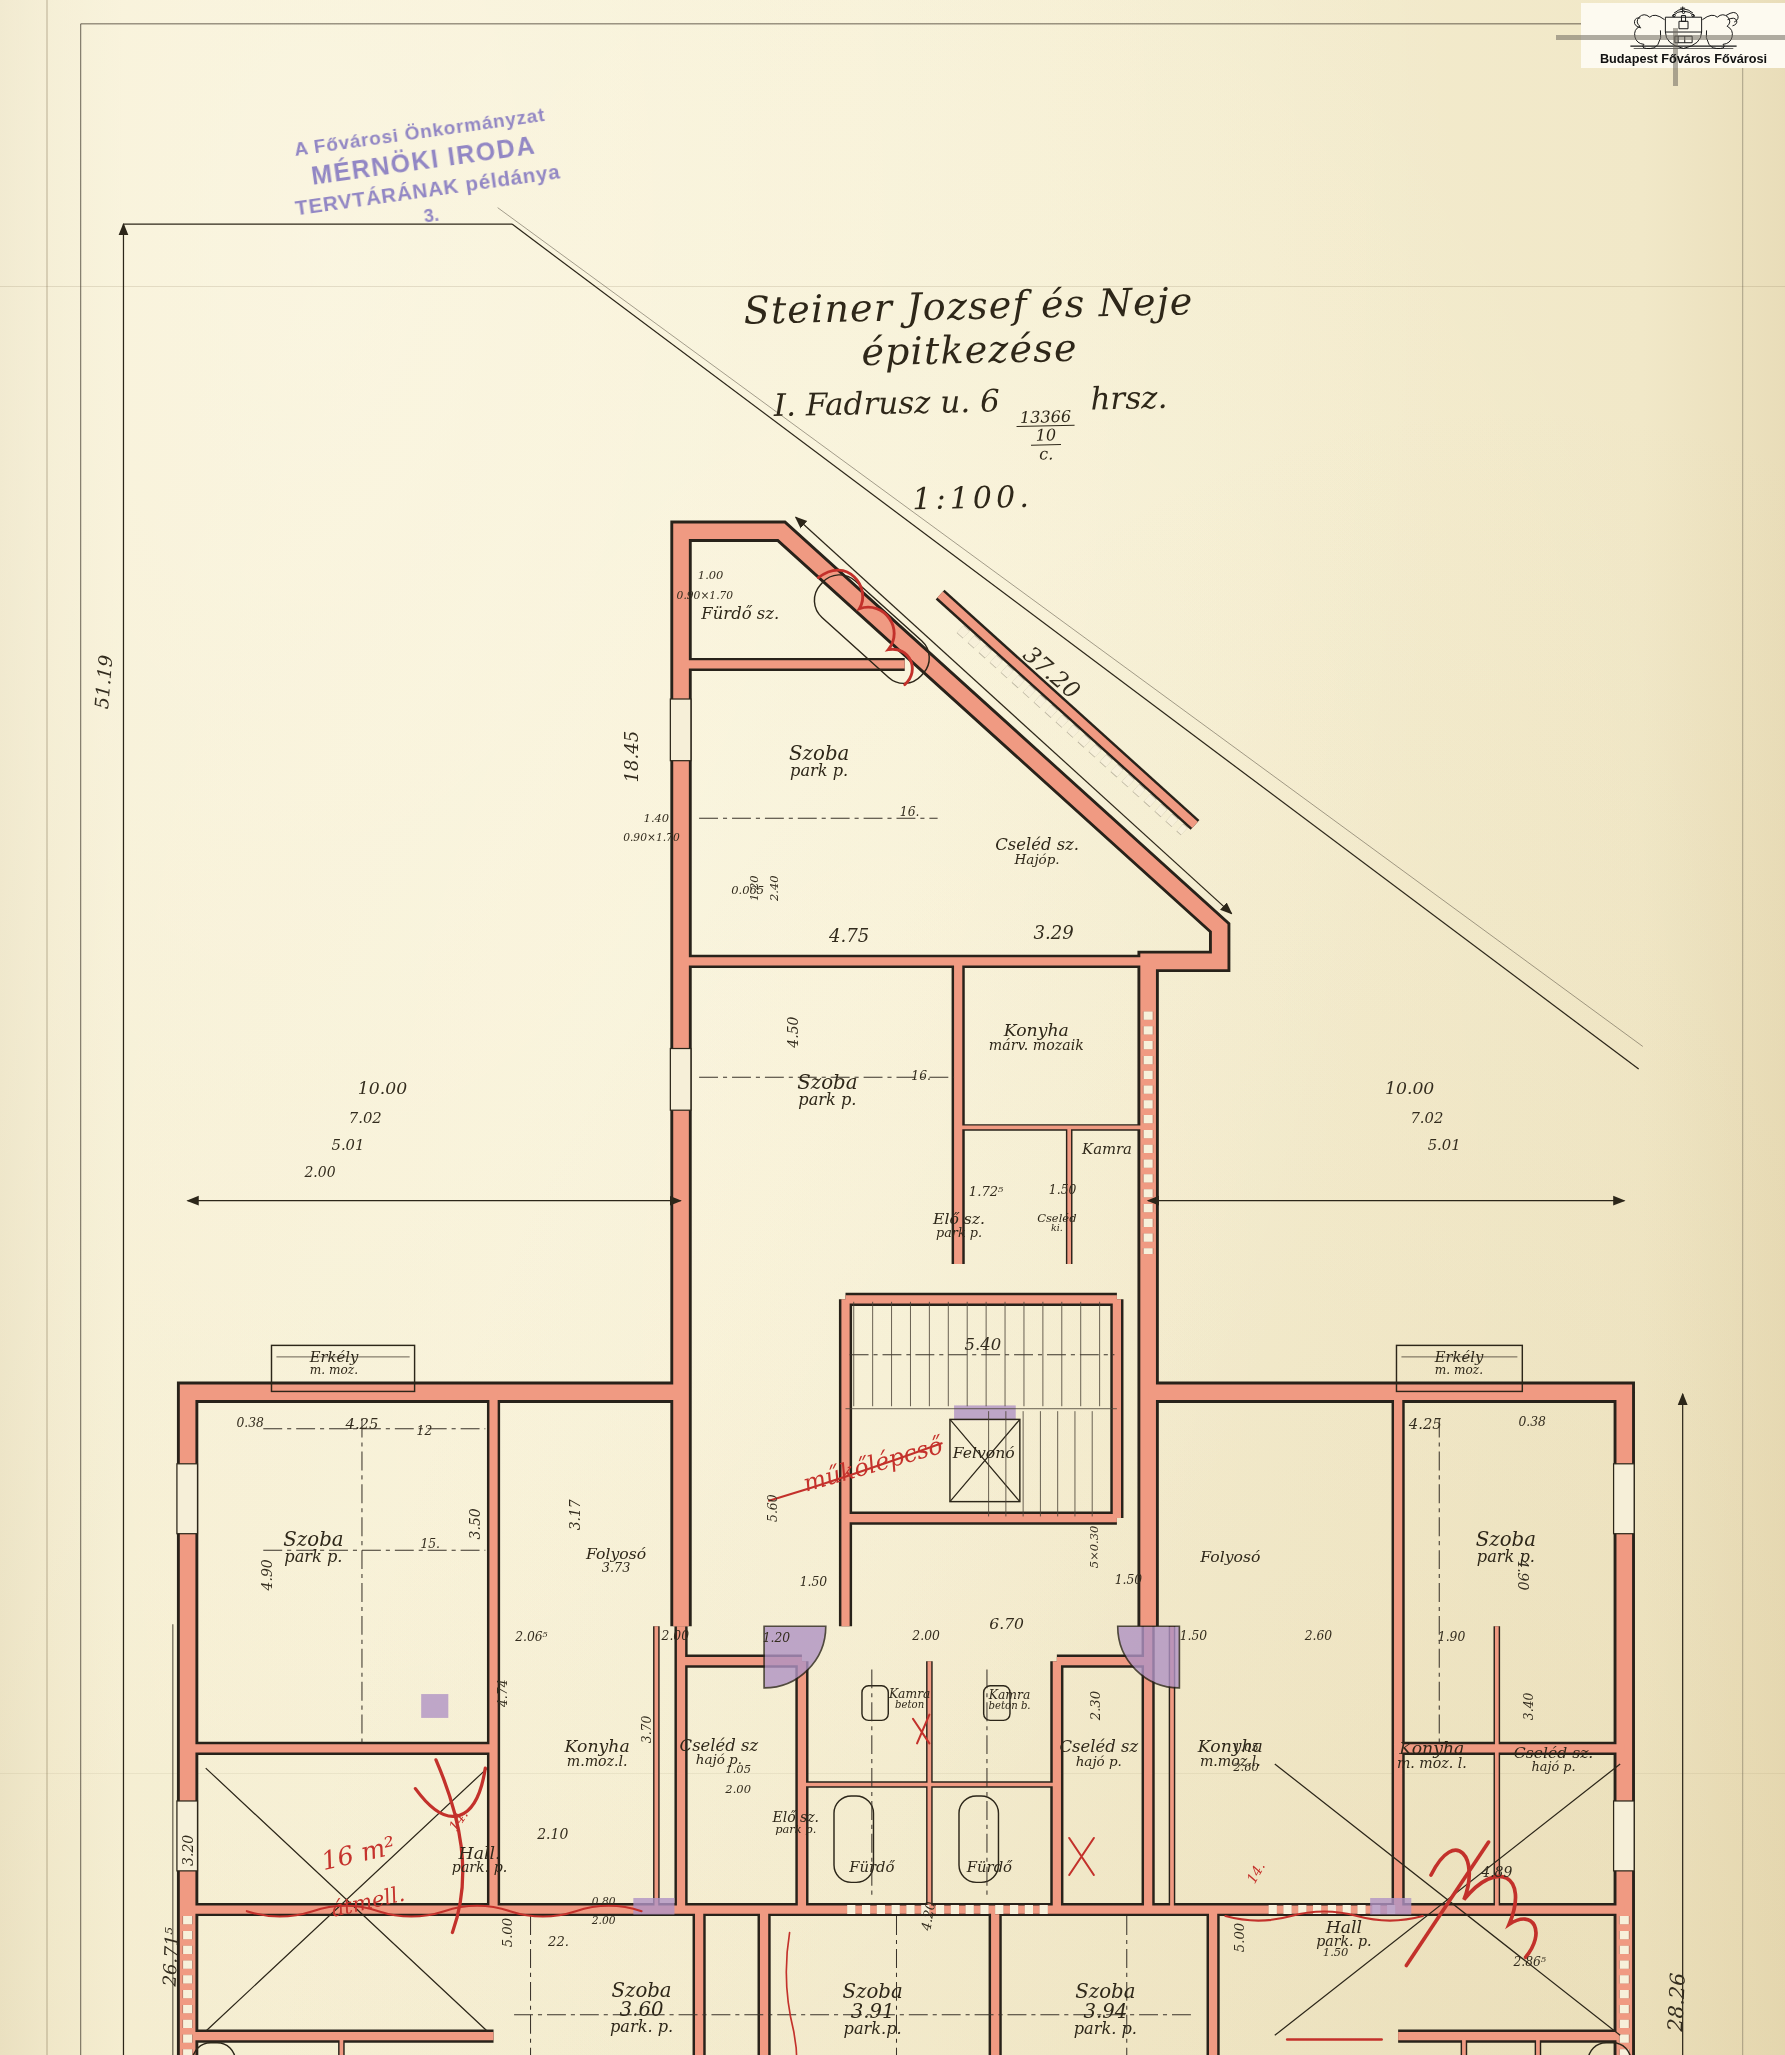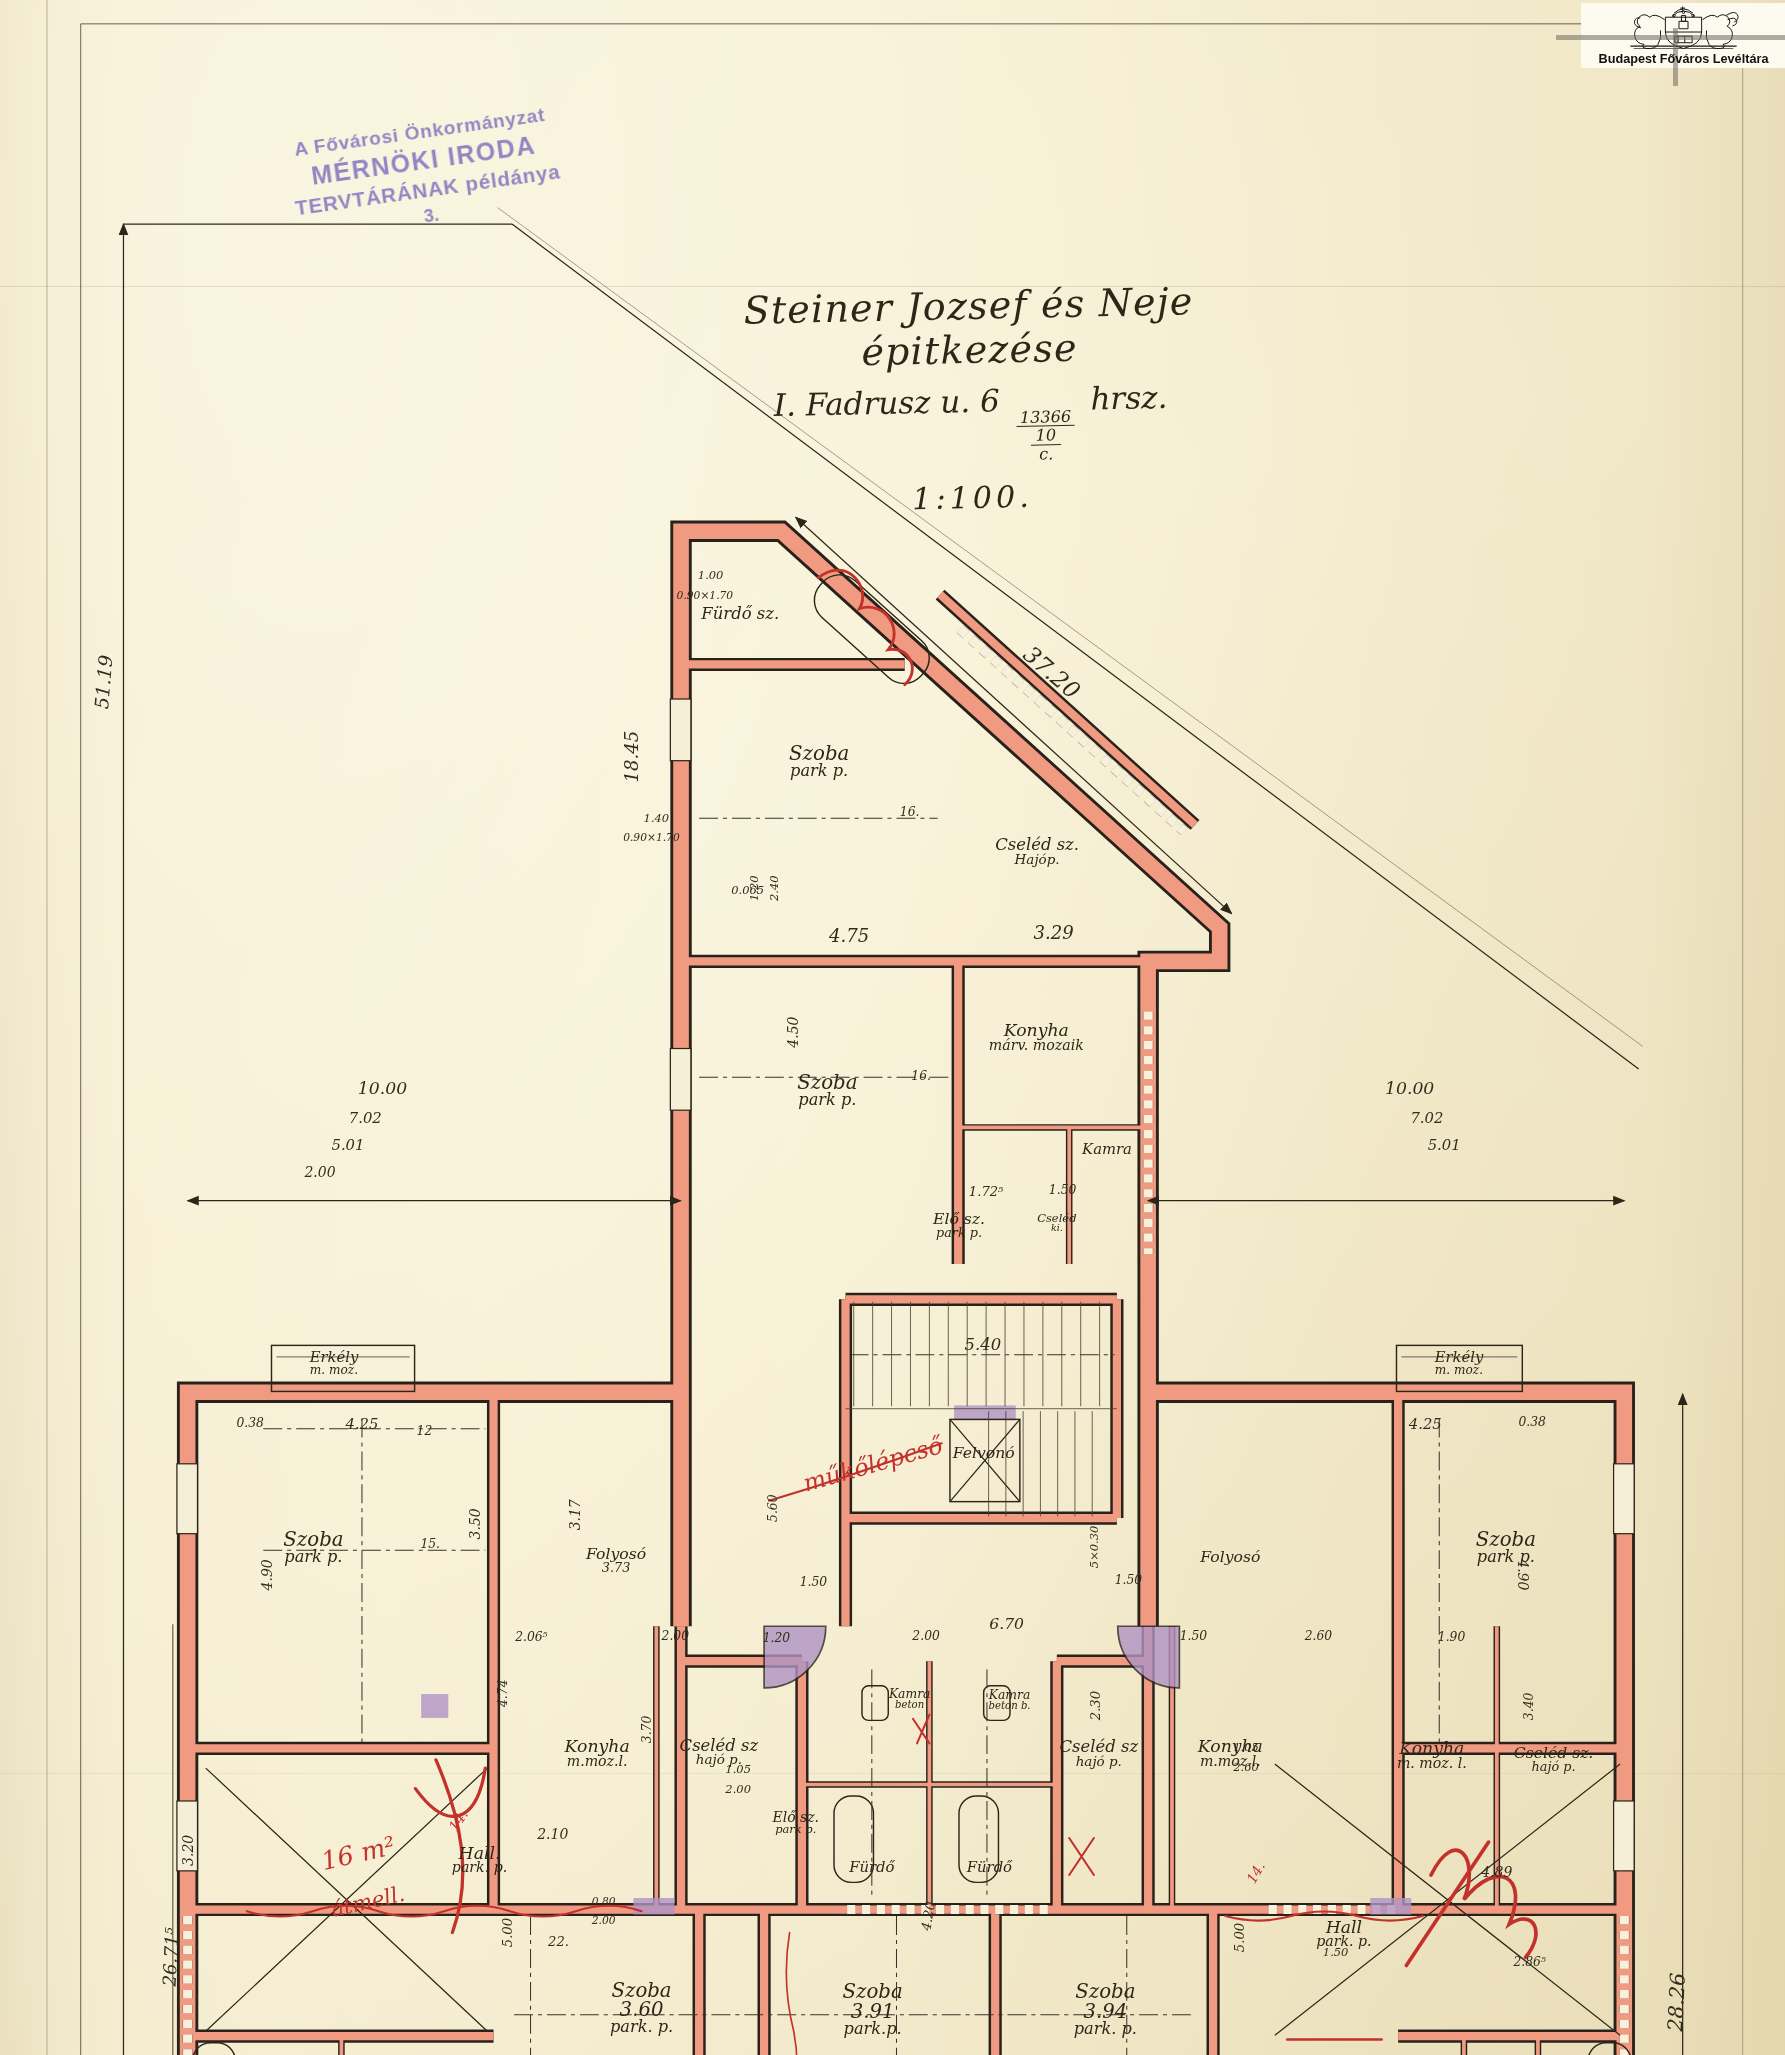--- a/index.html
+++ b/index.html
@@ -498,21 +498,21 @@
         <path d="M203,40 q-24,-18 -36,-6 q-14,-12 -26,0 q-10,12 2,22 q-16,8 -12,26 q4,16 22,18 q-8,8 6,10 q20,2 28,-10 q10,-16 6,-34"></path>
         <path d="M146,60 q-18,-4 -16,-16 q2,-10 14,-8"></path>
 
         <path d="M295,40 q24,-18 36,-6 q14,-12 26,0 q10,12 -2,22 q16,8 12,26 q-4,16 -22,18 q8,8 -6,10 q-20,2 -28,-10 q-10,-16 -6,-34"></path>
         <path d="M352,30 q22,-14 28,-2 q6,10 -8,18 M356,40 q18,-8 22,2 q3,9 -10,13"></path>
 
         <path d="M120,104 h258" stroke-width="3"></path>
         <path d="M128,110 h242" stroke-width="1.6"></path>
       </g>
     </svg>
-    <div class="name">Budapest Főváros Levéltára</div>
+    <div class="name">Budapest Főváros Fővárosi</div>
   </div>
 
   <div class="stamp-top">
     <div class="s1">A Fővárosi Önkormányzat</div>
     <div class="s2">MÉRNÖKI IRODA</div>
     <div class="s3">TERVTÁRÁNAK példánya</div>
     <div class="s4">3.</div>
   </div>
 
   <div class="title-block hand">

